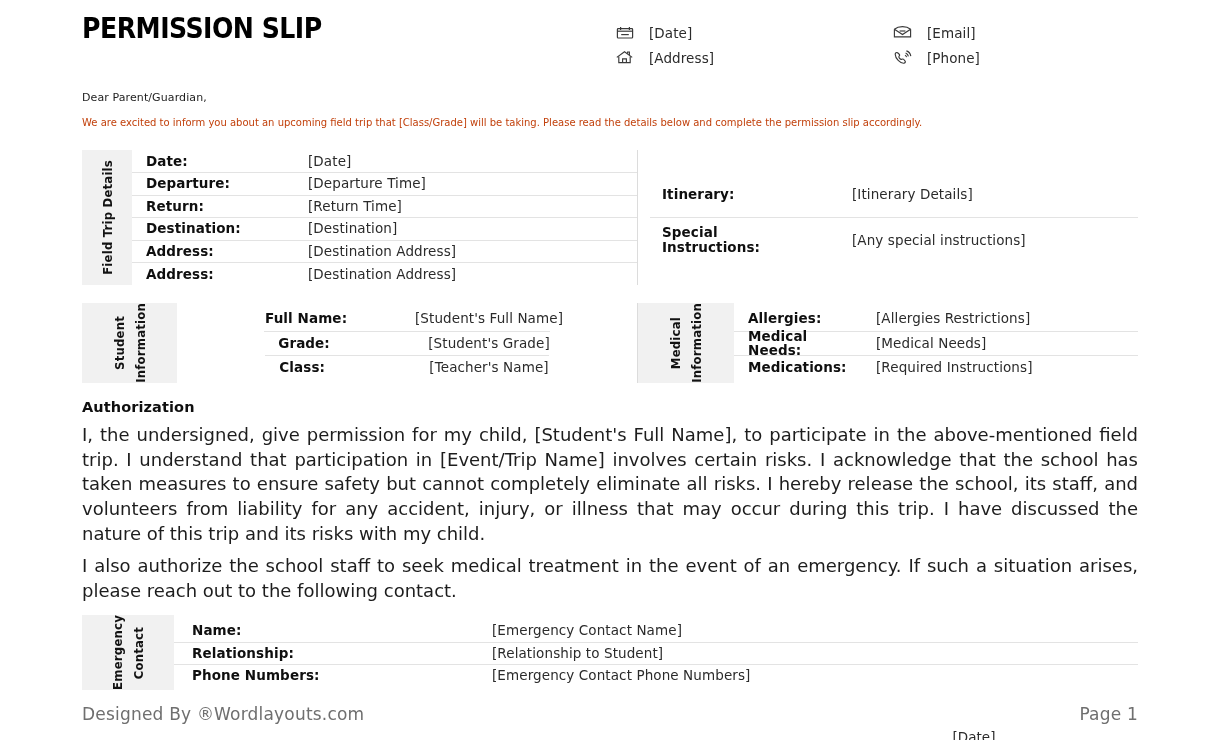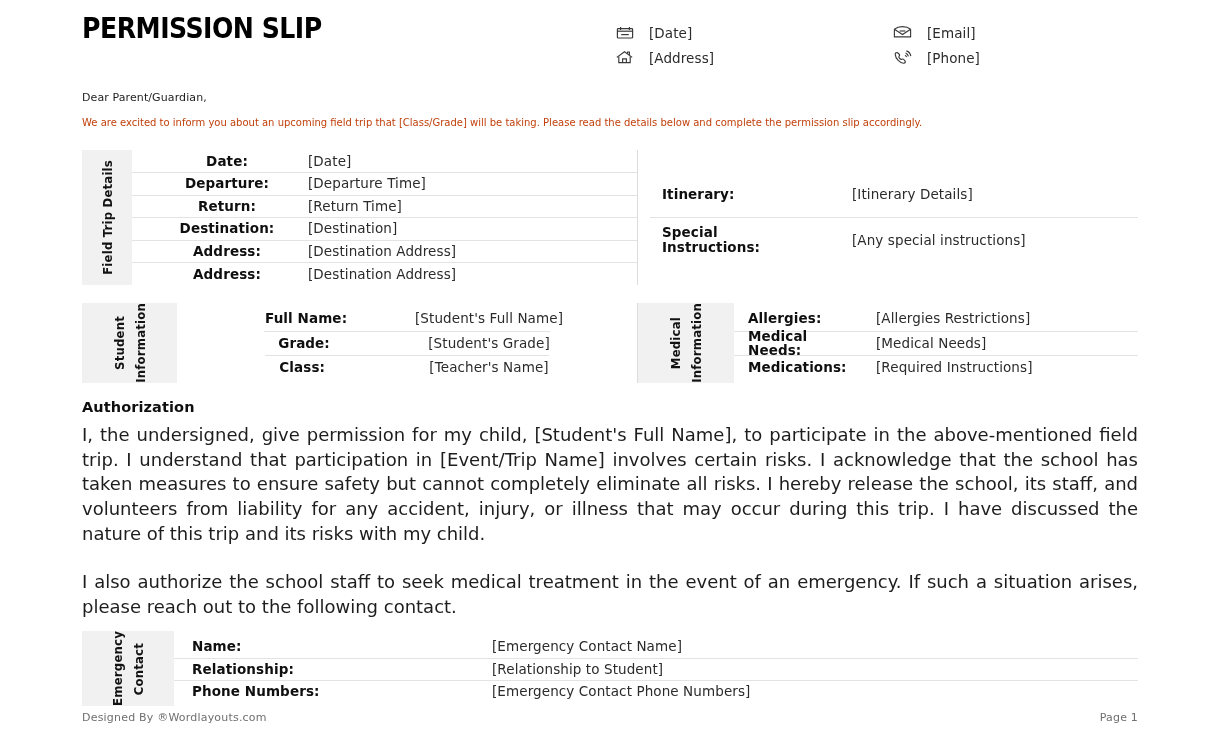--- a/index.html
+++ b/index.html
@@ -141,21 +141,21 @@
     color: #2b2b2b;
     letter-spacing: 0.1px;
     line-height: 1.15;
   }
 
   
   #block-field-trip { width: 556px; }
   #block-field-trip .block-label { width: 50px; }
   #block-field-trip .rows { border-right: 1px solid #dcdcdc; }
   #block-field-trip .row { height: 22.6px; }
-  #block-field-trip .row .k { width: 162px; text-align: center; }
+  #block-field-trip .row .k { width: 162px; }
 
   
   #block-transport { width: 500px; margin-left: 0; }
   #block-transport .rows { padding-left: 12px; }
   #block-transport .row { height: 45.2px; padding-left: 12px; }
   #block-transport .row .k { width: 190px; }
 
   .spacer-10 { height: 18px; }
 
   
@@ -180,21 +180,21 @@
     letter-spacing: 0.1px;
   }
   .auth-para {
     font-size: 18px;
     color: #1d1d1d;
     line-height: 1.37;
     text-align: justify;
     width: 1056px;
     margin-top: 8px;
   }
-  .auth-para-2 { margin-top: 24px; }
+  .auth-para-2 { margin-top: 8px; }
 
   
   #block-emergency { width: 1056px; margin-top: 12px; }
   #block-emergency .block-label { width: 92px; }
   #block-emergency .rows { }
   #block-emergency .row { height: 22.3px; padding-left: 18px; }
   #block-emergency .row .k { width: 300px; }
 
   
   .sig-area {
@@ -226,21 +226,21 @@
 
   
   .footer {
     position: absolute;
     left: 82px;
     right: 82px;
     bottom: 16px;
     display: flex;
     justify-content: space-between;
     align-items: flex-end;
-    font-size: 11px;
+    font-size: 17px;
     color: #6f6f6f;
     letter-spacing: 0.2px;
   }
 </style>
 </head>
 <body>
 
 <div class="page">
 
   <div class="header">

